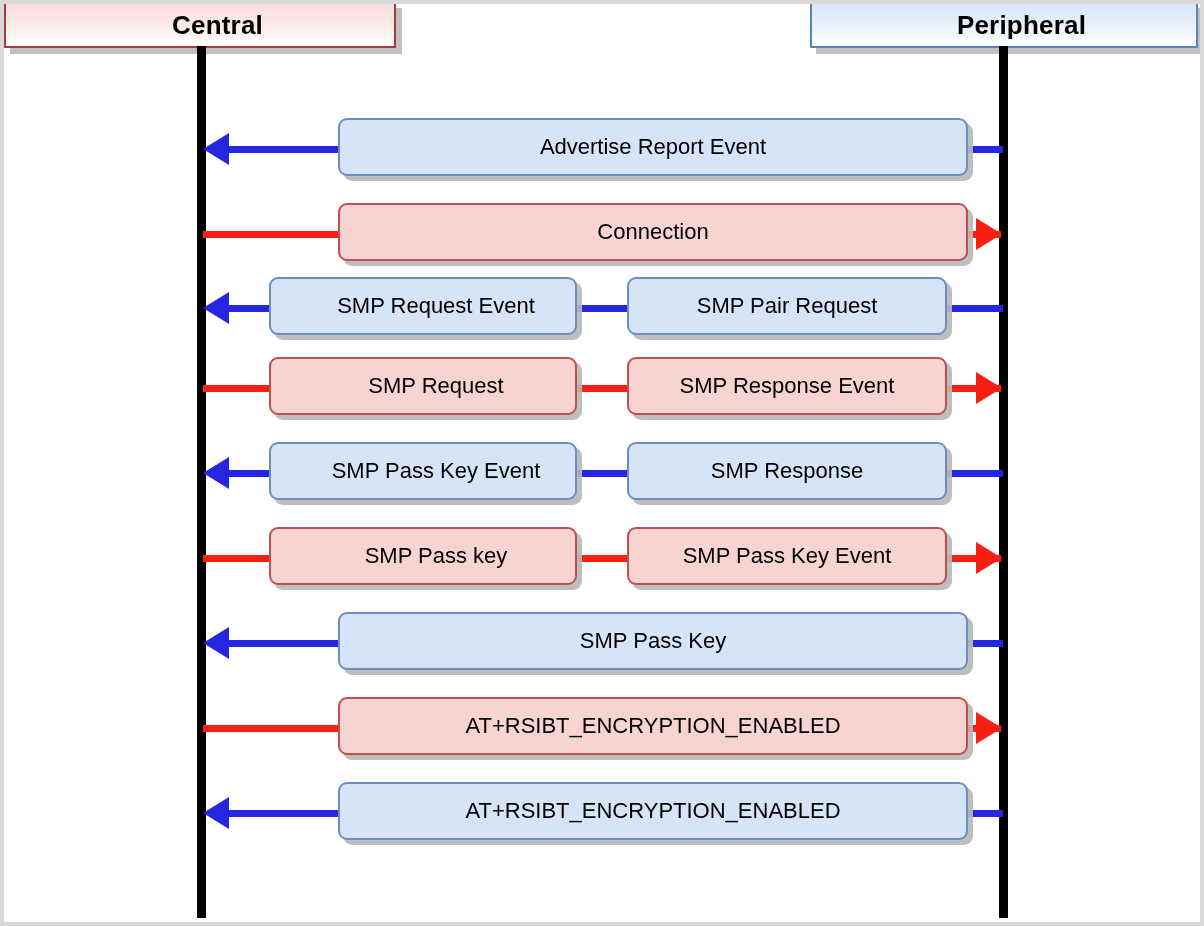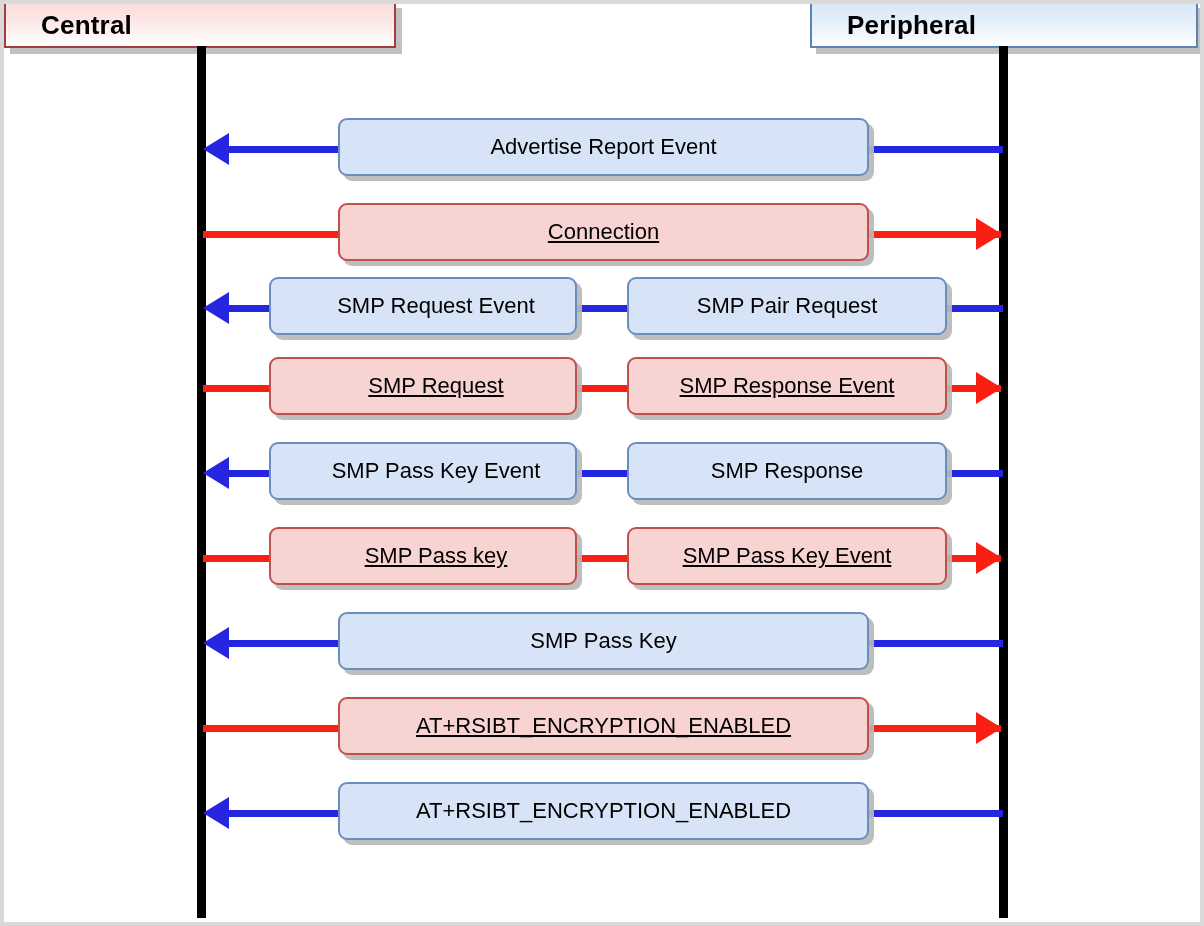--- a/index.html
+++ b/index.html
@@ -33,20 +33,21 @@
     pointer-events: none;
   }
 
   
   .actor {
     position: absolute;
     box-sizing: border-box;
     height: 46px;
     display: flex;
     align-items: center;
+    justify-content: center;
     font-size: 26px;
     font-weight: bold;
     color: #000000;
     letter-spacing: 0.2px;
     box-shadow: 6px 6px 0 0 rgba(190,190,190,0.95);
     padding-left: 35px;
   }
   .actor-central {
     left: 4px;
     top: 2px;
@@ -119,25 +120,24 @@
     box-shadow: 5px 5px 0 0 rgba(185,185,185,0.92);
     white-space: nowrap;
   }
   .msgbox.blue {
     border: 2px solid #6c8ebf;
     background: #d7e3f6;
   }
   .msgbox.red {
     border: 2px solid #c0504d;
     background: #f7d3d1;
-    text-decoration: underline;
-  }
-
-  
-  .msgbox.full  { left: 338px; width: 531px; text-align: right; }
+  }
+
+  
+  .msgbox.full  { left: 338px; width: 630px; text-align: right; }
   .msgbox.halfL { left: 269px; width: 308px; padding-left: 34px; }
   .msgbox.halfR { left: 627px; width: 320px; }
 </style>
 </head>
 <body>
 
 <div id="diagram">
 
   <div class="actor actor-central">
     <span>Central</span>

